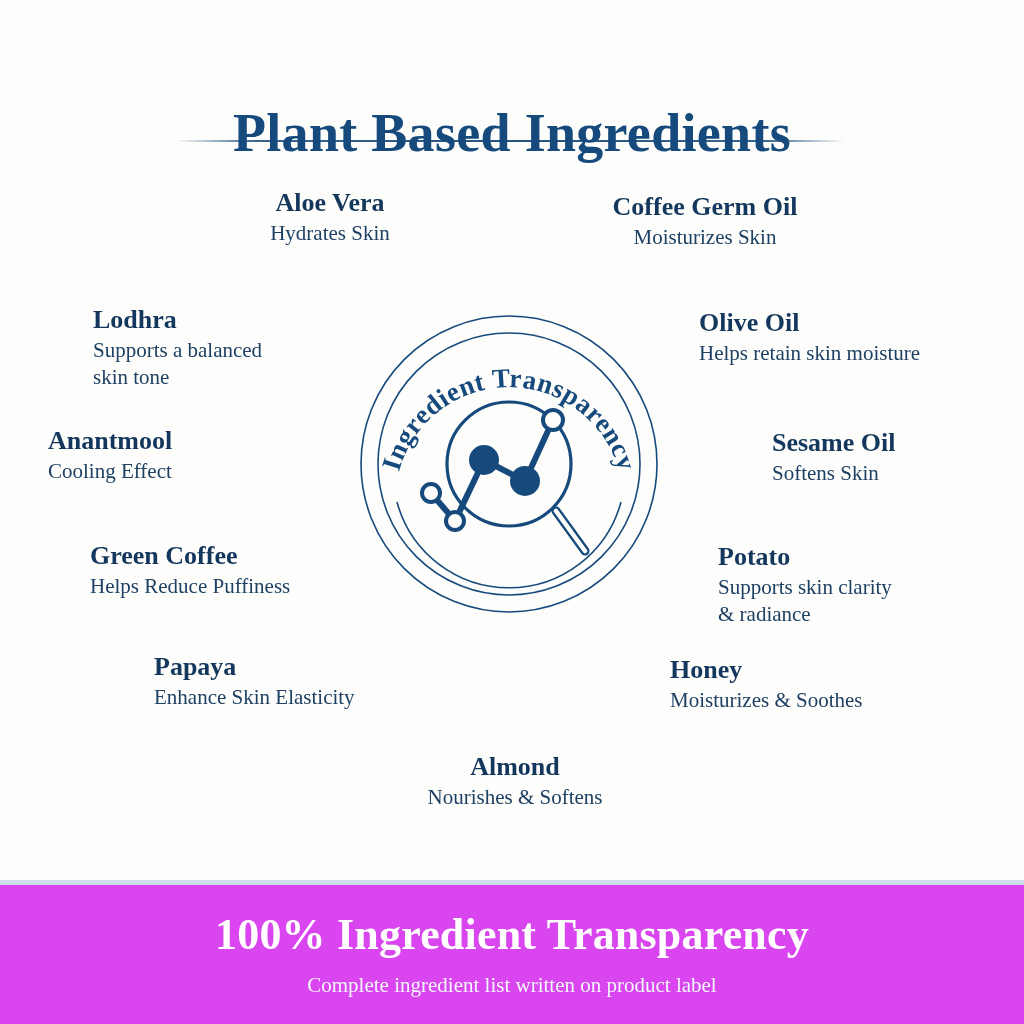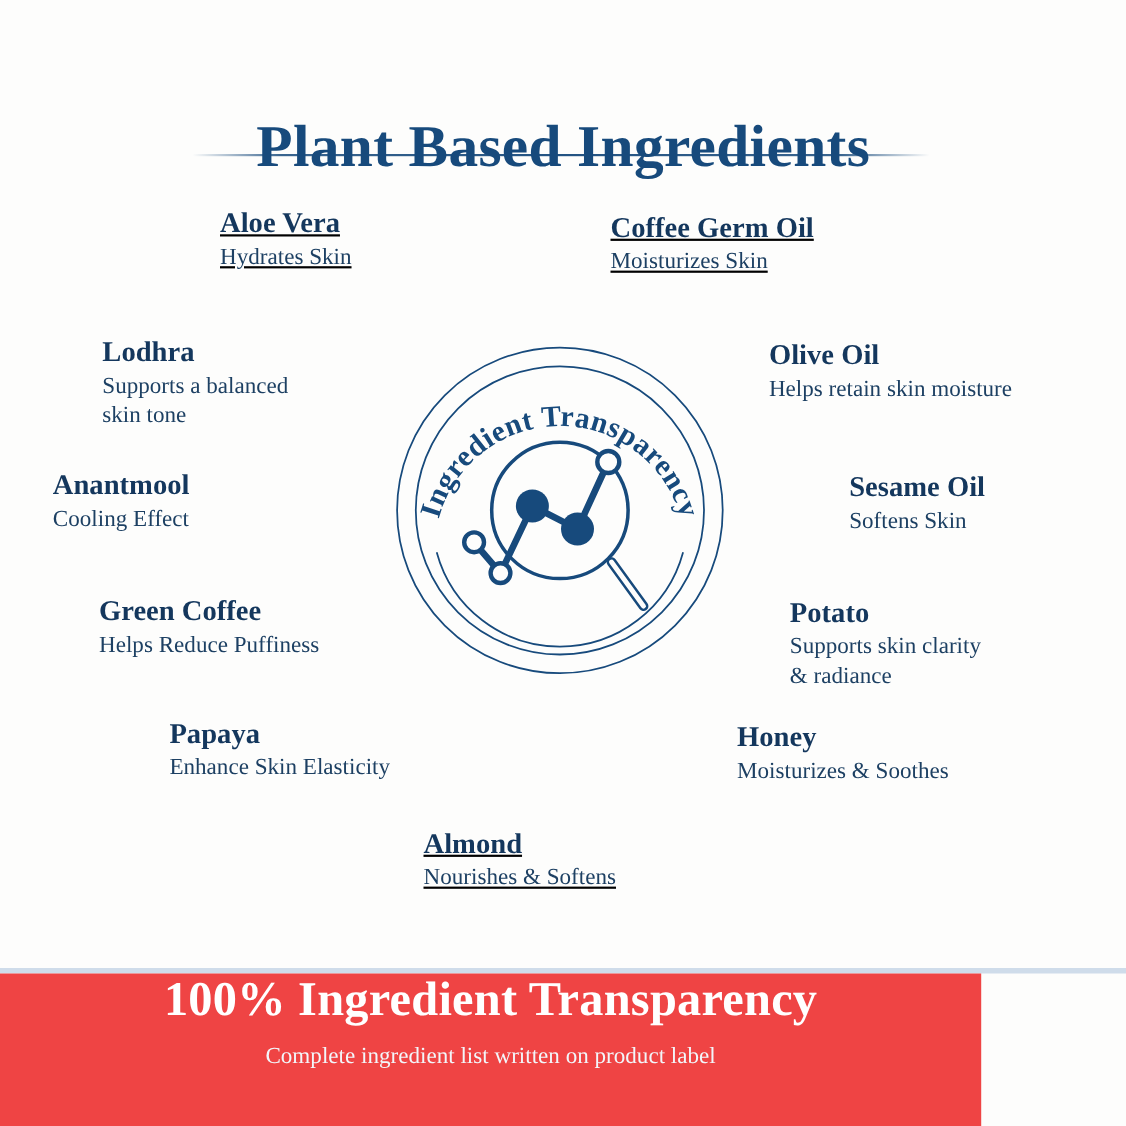--- a/index.html
+++ b/index.html
@@ -50,40 +50,41 @@
     font-family:"Liberation Serif","DejaVu Serif",serif;
   }
   .ing .desc {
     font-size:21px;
     font-weight:400;
     color:#1d4063;
     line-height:1.28;
     margin-top:3px;
     font-family:"Liberation Serif","DejaVu Serif",serif;
   }
-  .ing.center { text-align:left;text-decoration:underline; }
+  .ing.center { text-align:center; }
   .ing.left   { text-align:left; }
 
   
   .emblem {
     position:absolute;
     left:357px; top:312px;
     width:304px; height:304px;
   }
   .emblem svg { display:block; width:304px; height:304px; }
 
   
   .banner {
     position:absolute;
     left:0; top:885px;
-    width:892px; height:139px;
-    background:#ef4444;
+    width:1024px; height:139px;
+    background:#d946ef;
     display:flex;
     flex-direction:column;
     align-items:center;
+    justify-content:center;
   }
   .banner-hairline {
     position:absolute;
     left:0; top:880px; width:1024px; height:5px;
     background:#cfdcea;
   }
   .banner .bn-title {
     font-size:44px;
     font-weight:700;
     color:#ffffff;

